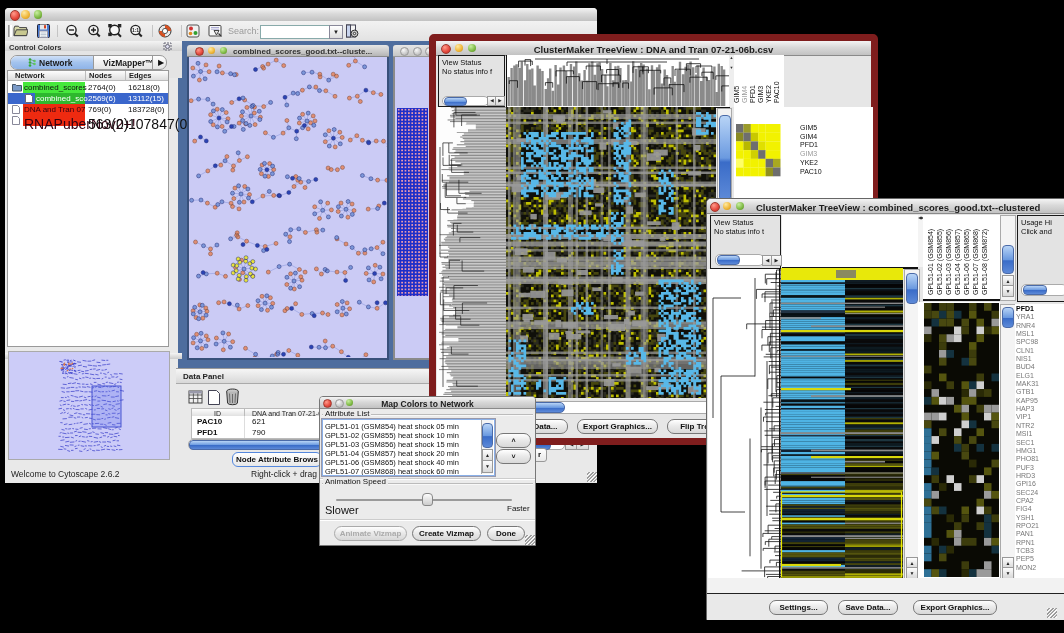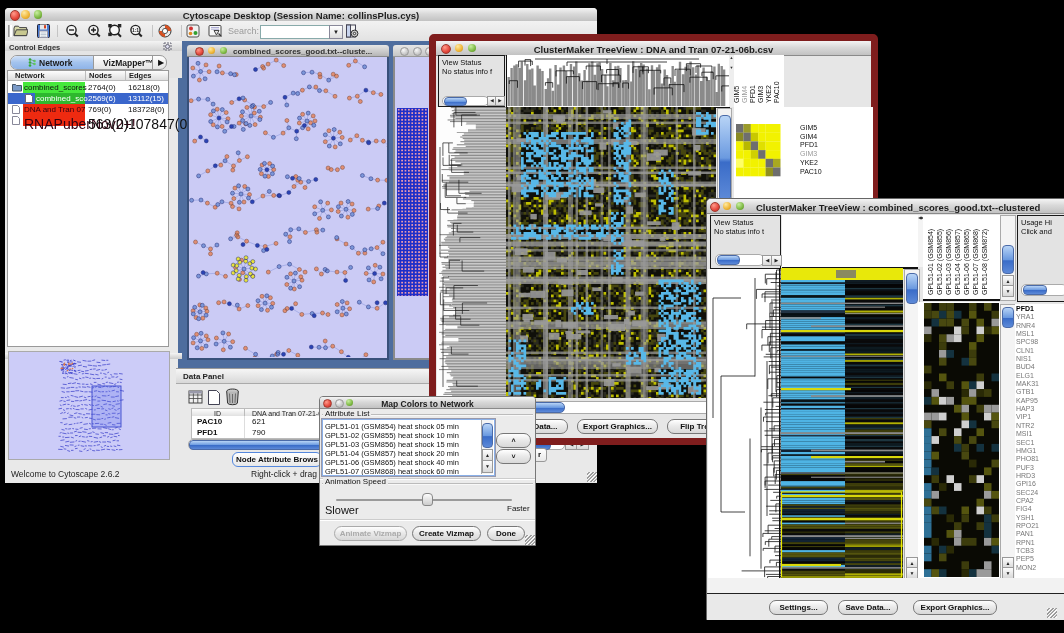--- a/index.html
+++ b/index.html
@@ -21,21 +21,20 @@
 .grip{position:absolute;width:10px;height:10px;background:repeating-linear-gradient(135deg,#f8f8f8 0 1px,#9a9a9a 1.5px 2.5px)}
 .rl{position:absolute;transform:rotate(-90deg);transform-origin:left bottom;font-size:7px;color:#111;white-space:nowrap}
 </style></head>
 <body>
 
 <div class="win" style="left:5px;top:8px;width:592px;height:475px;background:#e9e9e9">
   <div class="tbar" style="height:13px"></div>
   <div class="tl red" style="left:4.5px;top:2px;width:8.5px;height:8.5px"></div>
   <div class="tl yel" style="left:16px;top:2px;width:8.5px;height:8.5px"></div>
   <div class="tl grn" style="left:28.5px;top:2px;width:8.5px;height:8.5px"></div>
-  <div class="ttext" style="left:0;right:0;top:2px;text-align:center;font-size:9.5px">Cytoscape Desktop (Session Name: collinsPlus.cys)</div>
 
   <div class="abs" style="left:0;top:13px;width:592px;height:20px;background:linear-gradient(#f2f2f2,#e2e2e2)">
     <div class="abs" style="left:3px;top:4px;width:1px;height:12px;background:#bbb;border-right:2px solid #fff;border-left:1px solid #999"></div>
 
     <svg class="abs" style="left:8px;top:4px" width="15" height="12" viewBox="0 0 15 12">
         <path d="M1 3.2 1 10.6 13.6 10.6 13.6 2.6 6.6 2.6 5.4 1.2 1.8 1.2z" fill="#d8d8a8" stroke="#444" stroke-width="1"></path>
         <path d="M1 10.6 3.4 4.8 15 4.8 13.6 10.6z" fill="#c8c890" stroke="#444" stroke-width="1"></path>
       </svg>
 
     <svg class="abs" style="left:32px;top:3px" width="13" height="14" viewBox="0 0 13 14">
@@ -100,21 +99,21 @@
         <rect x="1.5" y="1" width="9" height="12" fill="#f4f4f4" stroke="#445"></rect>
         <rect x="1.5" y="1" width="4" height="12" fill="#c8d4ee" stroke="#445"></rect>
         <circle cx="9.5" cy="9.5" r="3.4" fill="#ccc" stroke="#333"></circle>
         <circle cx="9.5" cy="9.5" r="1.2" fill="#eee" stroke="#333"></circle>
       </svg>
   </div>
 
   <div class="abs" style="left:173px;top:33px;width:419px;height:431px;background:#4e6d9e"></div>
 
   <div class="abs" style="left:0;top:33px;width:177px;height:10px;background:linear-gradient(#f4f4f4,#d2d2d2);border-bottom:1px solid #aaa">
-    <div class="abs" style="left:4px;top:1.5px;font-size:7.5px;font-weight:bold;color:#333">Control Edges</div>
+    <div class="abs" style="left:4px;top:1.5px;font-size:7.5px;font-weight:bold;color:#333">Control Colors</div>
     <svg class="abs" style="left:158px;top:1px" width="9" height="9" viewBox="0 0 9 9">
         <rect x="1" y="1" width="7" height="7" fill="none" stroke="#667" stroke-dasharray="2 1"></rect>
         <circle cx="4.5" cy="4.5" r="2" fill="#dde" stroke="#667"></circle>
       </svg>
   </div>
 
   <div class="abs" style="left:0;top:43px;width:177px;height:27px;background:#e4e4e4">
     <div class="abs" style="left:5px;top:3.5px;width:155px;height:13px;border:1px solid #999;border-radius:7px;background:linear-gradient(#fff,#e4e4e4);overflow:hidden">
       <div class="abs" style="left:0;top:0;width:82px;height:13px;background:linear-gradient(#cfe0f7,#a3c3ee 50%,#8fb4e8);border-right:1px solid #999"></div>
       <svg class="abs" style="left:17px;top:2.5px" width="9" height="9" viewBox="0 0 9 9">

